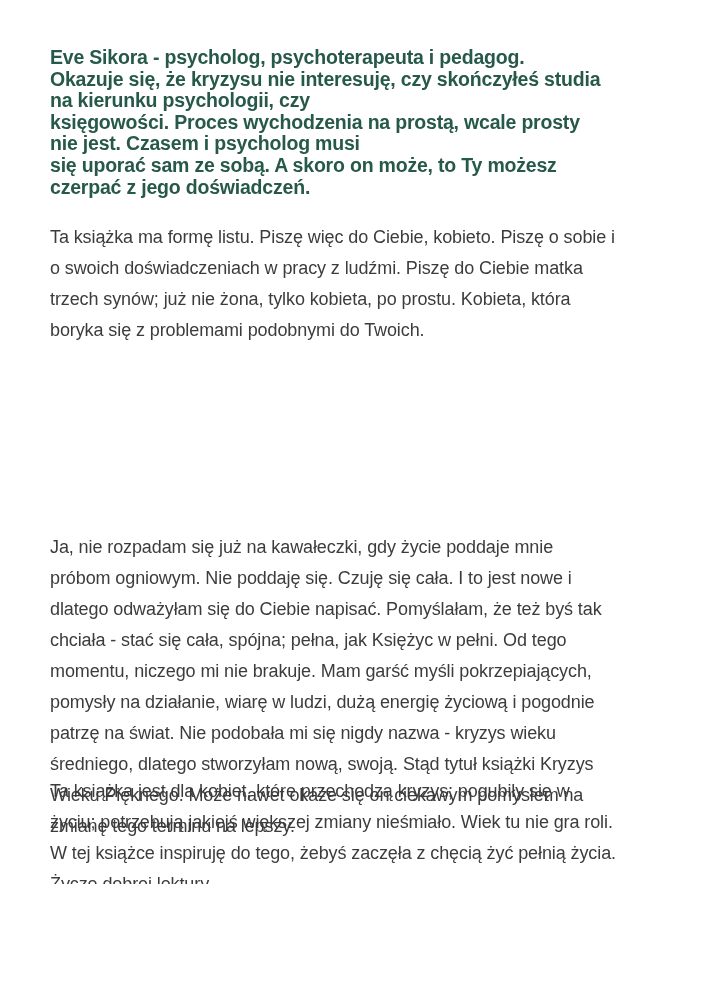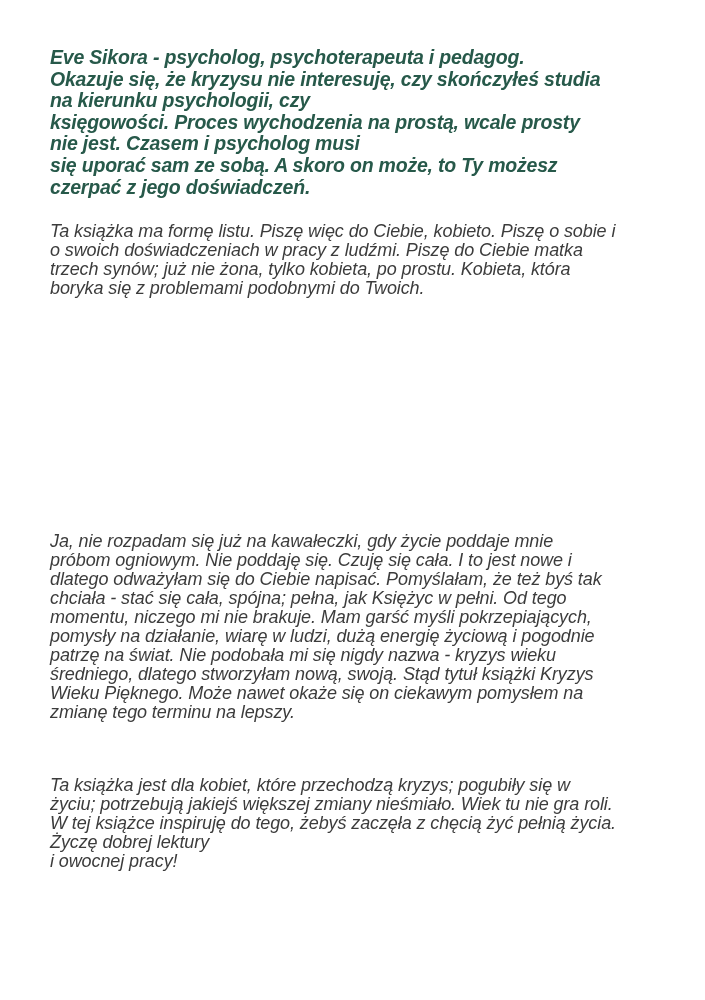--- a/index.html
+++ b/index.html
@@ -1,28 +1,28 @@
 <!DOCTYPE html>
 <html><head>
 <meta charset="utf-8">
 <style>
   html,body{margin:0;padding:0;background:#ffffff;}
   .page{
     position:relative;width:705px;height:884px;background:#ffffff;
-    font-family:"Liberation Sans",sans-serif;overflow:hidden;font-style:italic;
+    font-family:"Liberation Sans",sans-serif;overflow:hidden;
   }
   .intro{
     position:absolute;left:50px;top:47px;width:650px;margin:0;
     font-size:19.5px;line-height:21.6px;font-weight:600;
     letter-spacing:-0.2px;white-space:pre-line;
   }
   .intro .author{font-weight:800;}
   .para{
     position:absolute;left:50px;width:634px;margin:0;
-    font-size:18px;line-height:19px;font-weight:500;color:#3c3c3c;
+    font-size:18px;line-height:31px;font-weight:500;color:#3c3c3c;
     letter-spacing:-0.1px;white-space:pre-line;
   }
   .p1{top:222px;}
   .p2{top:333px;}
   .p3{top:442px;}
   .p4{top:532px;}
   .p5{top:776px;}
   .signature{
     position:absolute;left:57px;top:902px;
     font-size:18.5px;font-weight:500;color:#404040;

